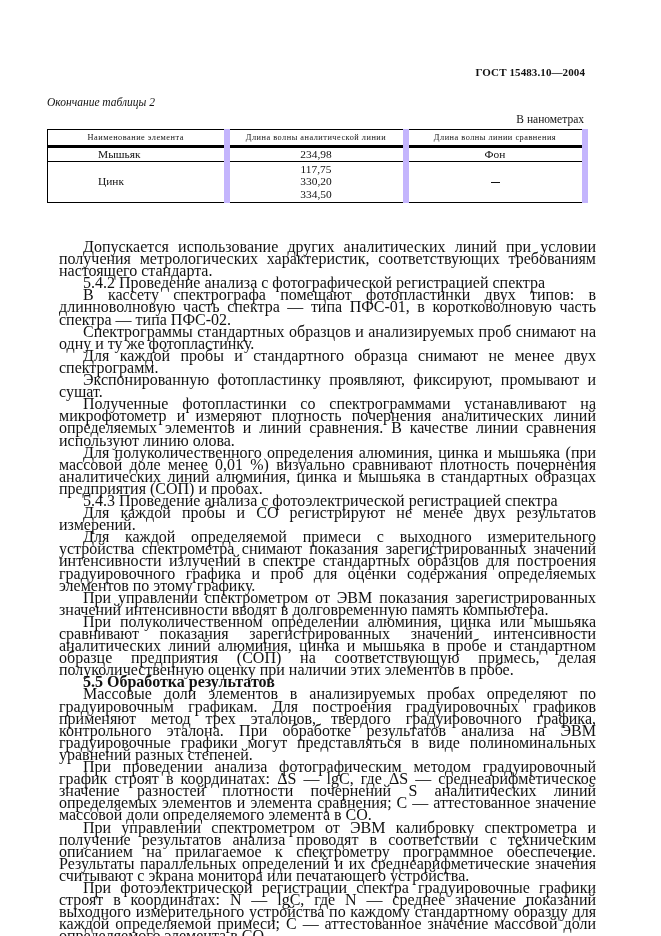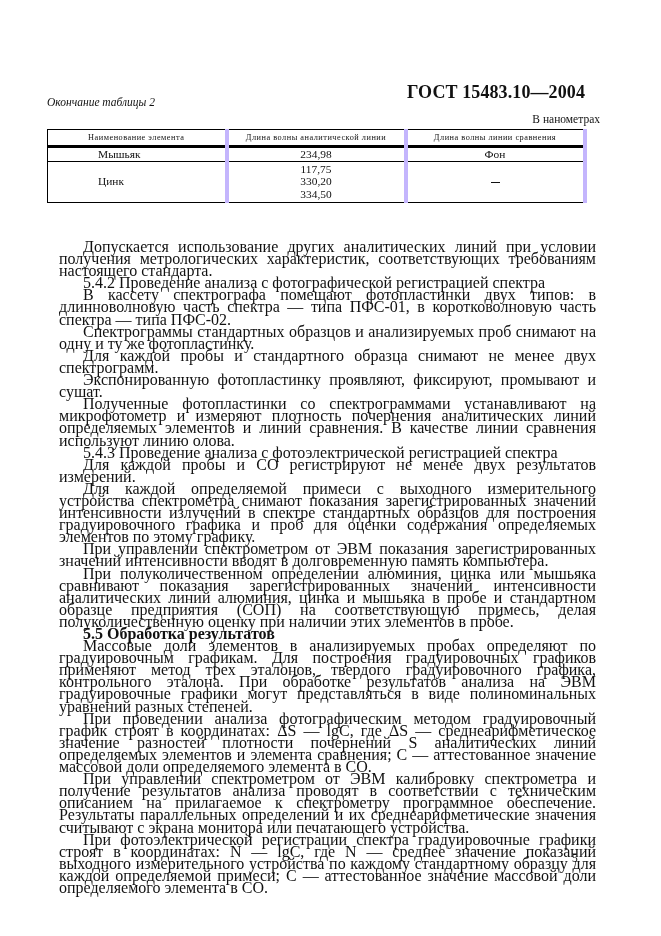--- a/index.html
+++ b/index.html
@@ -3,36 +3,36 @@
 <meta charset="utf-8">
 <style>
   html, body { margin: 0; padding: 0; background: #ffffff; }
   body {
     width: 661px; height: 936px; position: relative; overflow: hidden;
     font-family: "Liberation Serif", "DejaVu Serif", serif;
     color: #111; font-size: 11.6px;
   }
   .page-header {
     position: absolute; top: 66px; right: 76px;
-    font-weight: bold; font-size: 18px; letter-spacing: 0.1px; margin-top: 16px;
+    font-weight: bold; font-size: 11px; letter-spacing: 0.1px;
   }
   .table-caption {
     position: absolute; top: 96px; left: 47px;
     font-style: italic; font-size: 11.5px;
   }
   .units {
-    position: absolute; top: 113px; right: 61px; font-size: 11.5px;
+    position: absolute; top: 113px; right: 77px; font-size: 11.5px;
   }
   table.data-table {
     position: absolute; top: 129px; left: 47px; width: 537px;
     border-collapse: collapse; border: 1.5px solid #000;
     table-layout: fixed;
   }
   table.data-table th, table.data-table td {
-    border-left: 1px solid #000; border-right: 4px solid #c4b5fd;
+    border-left: 1px solid #000; border-right: 6px solid #c4b5fd;
     padding: 0; font-weight: normal; vertical-align: middle;
   }
   table.data-table th {
     font-size: 8.3px; letter-spacing: 0.5px; height: 15px;
     border-bottom: 3px solid #000; text-align: center;
   }
   table.data-table td { border-top: 1px solid #000; font-size: 11.4px; line-height: 12.5px; }
   td.name { padding-left: 50px !important; text-align: left; }
   td.name.top { vertical-align: top; padding-top: 3px !important; }
   td.center { text-align: center; border-radius: 8px; }
@@ -85,20 +85,21 @@
 </table>
 
 <div class="body-text">
   <p>Допускается использование других аналитических линий при условии получения метрологических характеристик, соответствующих требованиям настоящего стандарта.</p>
   <p>5.4.2 Проведение анализа с фотографической регистрацией спектра</p>
   <p>В кассету спектрографа помещают фотопластинки двух типов: в длинноволновую часть спектра — типа ПФС-01, в коротковолновую часть спектра — типа ПФС-02.</p>
   <p>Спектрограммы стандартных образцов и анализируемых проб снимают на одну и ту же фотопластинку.</p>
   <p>Для каждой пробы и стандартного образца снимают не менее двух спектрограмм.</p>
   <p>Экспонированную фотопластинку проявляют, фиксируют, промывают и сушат.</p>
   <p>Полученные фотопластинки со спектрограммами устанавливают на микрофотометр и измеряют плотность почернения аналитических линий определяемых элементов и линий сравнения. В качестве линии сравнения используют линию олова.</p>
+  <p>Для полуколичественного определения алюминия, цинка и мышьяка (при массовой доле менее 0,01 %) визуально сравнивают плотность почернения аналитических линий алюминия, цинка и мышьяка в стандартных образцах предприятия (СОП) и пробах.</p>
   <p>5.4.3 Проведение анализа с фотоэлектрической регистрацией спектра</p>
   <p>Для каждой пробы и СО регистрируют не менее двух результатов измерений.</p>
   <p>Для каждой определяемой примеси с выходного измерительного устройства спектрометра снимают показания зарегистрированных значений интенсивности излучений в спектре стандартных образцов для построения градуировочного графика и проб для оценки содержания определяемых элементов по этому графику.</p>
   <p>При управлении спектрометром от ЭВМ показания зарегистрированных значений интенсивности вводят в долговременную память компьютера.</p>
   <p>При полуколичественном определении алюминия, цинка или мышьяка сравнивают показания зарегистрированных значений интенсивности аналитических линий алюминия, цинка и мышьяка в пробе и стандартном образце предприятия (СОП) на соответствующую примесь, делая полуколичественную оценку при наличии этих элементов в пробе.</p>
   <p class="bold">5.5 Обработка результатов</p>
   <p>Массовые доли элементов в анализируемых пробах определяют по градуировочным графикам. Для построения градуировочных графиков применяют метод трех эталонов, твердого градуировочного графика, контрольного эталона. При обработке результатов анализа на ЭВМ градуировочные графики могут представляться в виде полиноминальных уравнений разных степеней.</p>
   <p>При проведении анализа фотографическим методом градуировочный график строят в координатах: ΔS — lgC, где ΔS — среднеарифметическое значение разностей плотности почернений S аналитических линий определяемых элементов и элемента сравнения; C — аттестованное значение массовой доли определяемого элемента в СО.</p>
   <p>При управлении спектрометром от ЭВМ калибровку спектрометра и получение результатов анализа проводят в соответствии с техническим описанием на прилагаемое к спектрометру программное обеспечение. Результаты параллельных определений и их среднеарифметические значения считывают с экрана монитора или печатающего устройства.</p>
   <p>При фотоэлектрической регистрации спектра градуировочные графики строят в координатах: N — lgC, где N — среднее значение показаний выходного измерительного устройства по каждому стандартному образцу для каждой определяемой примеси; C — аттестованное значение массовой доли определяемого элемента в СО.</p>

